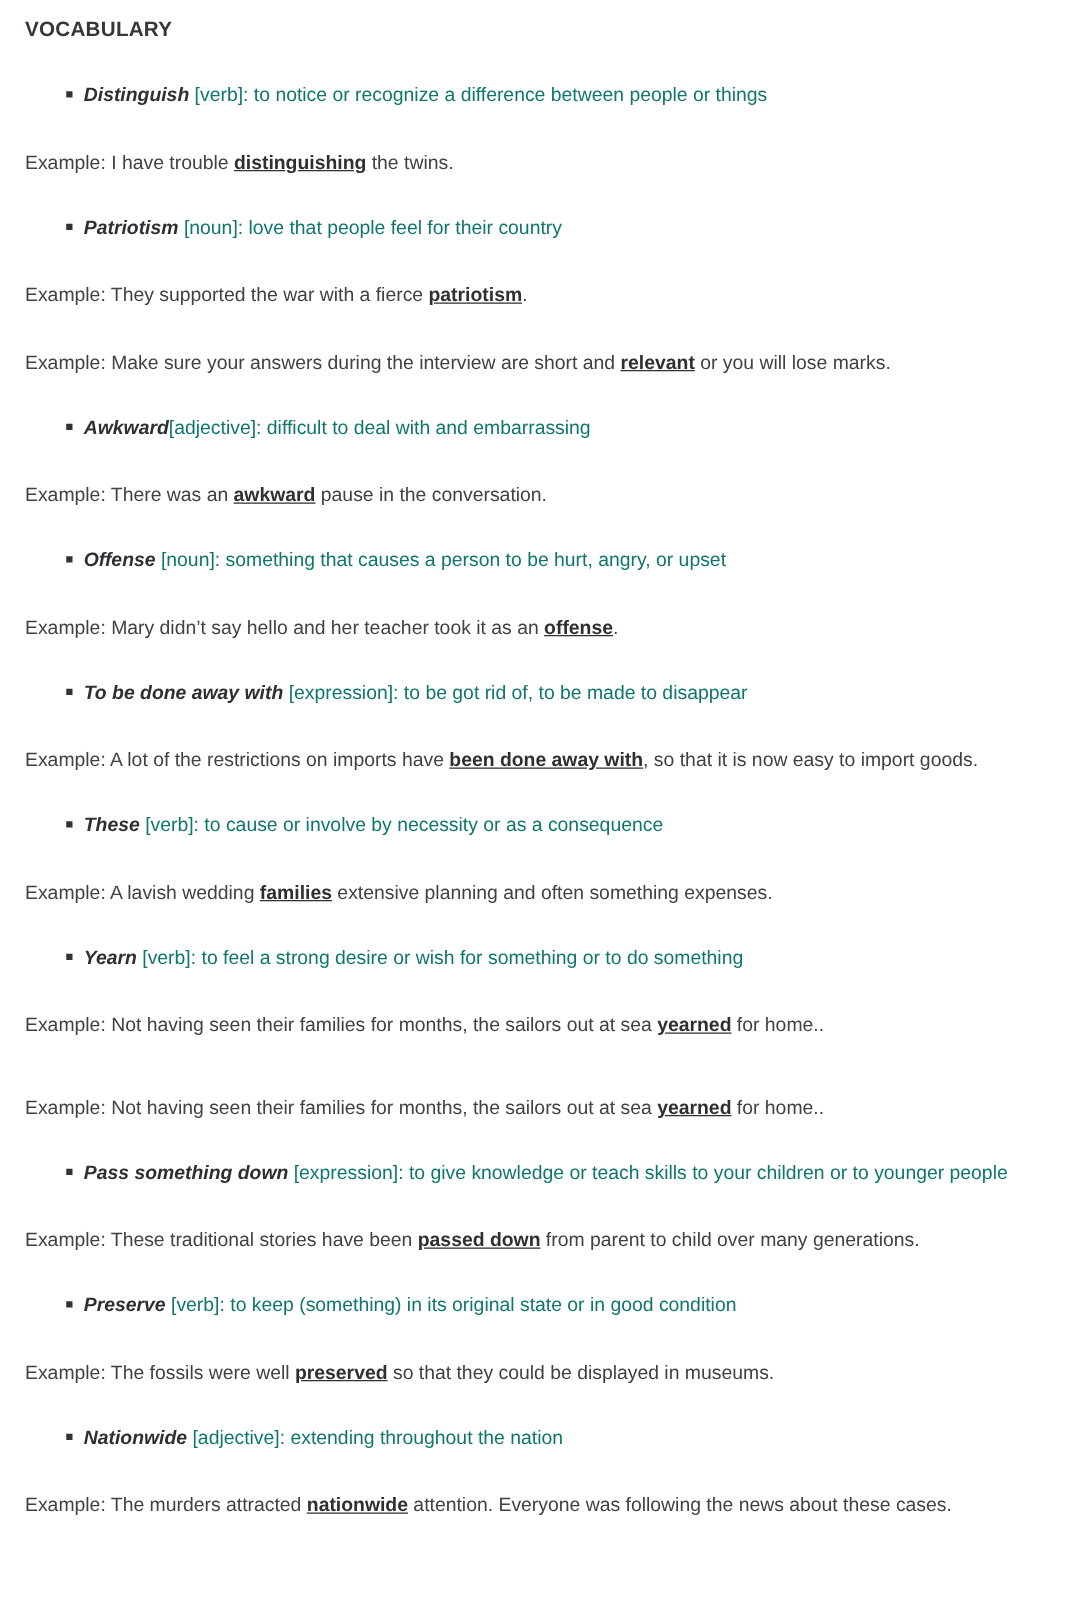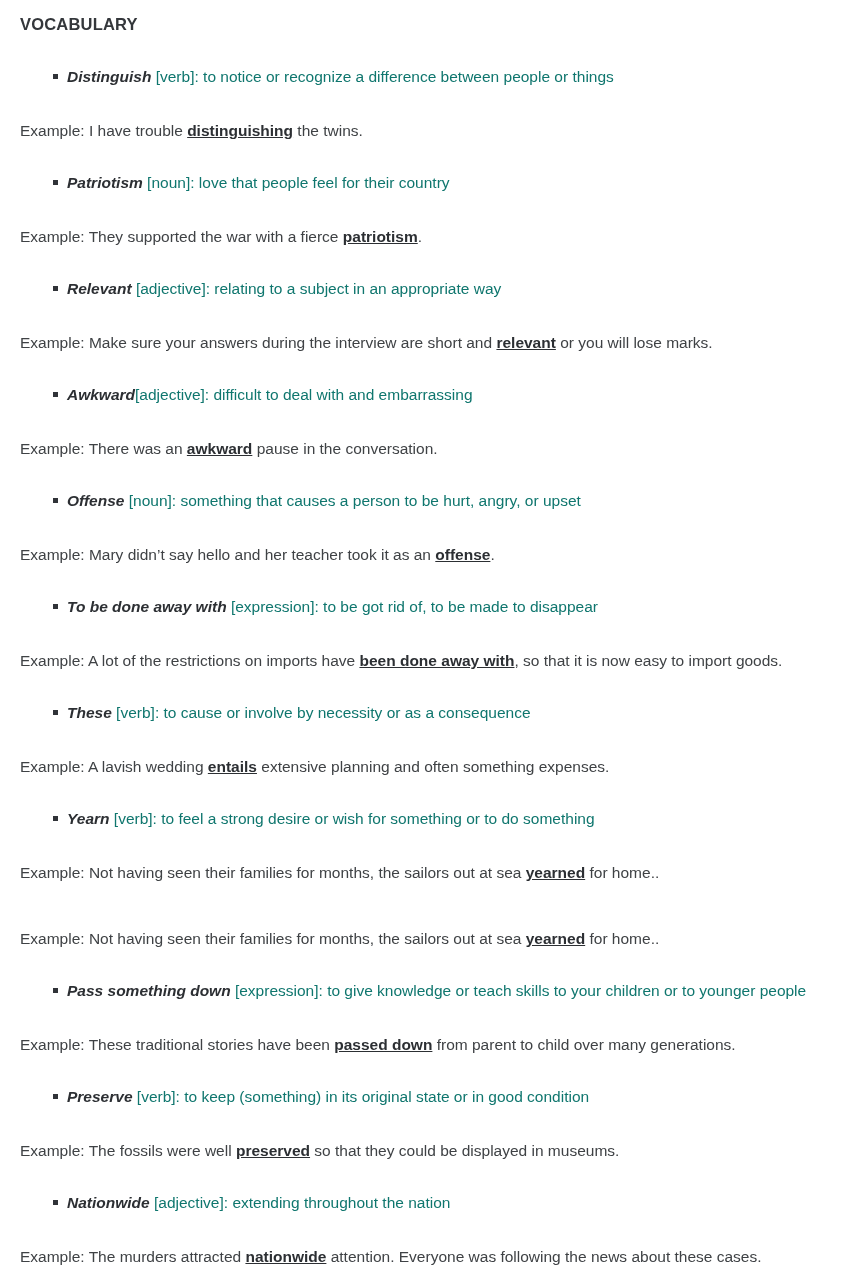--- a/index.html
+++ b/index.html
@@ -77,23 +77,20 @@
   </section>
 
   <section>
     <div class="term-line">
       <span class="bullet"></span><span class="term">Patriotism</span><span class="definition"> [noun]: love that people feel for their country</span>
     </div>
     <p class="example"><span>Example: They supported the war with a fierce </span><strong>patriotism</strong><span>.</span></p>
   </section>
 
   <section>
-    <div class="term-line">
-      <span class="bullet"></span><span class="term">Relevant</span><span class="definition"> [adjective]: relating to a subject in an appropriate way</span>
-    </div>
     <p class="example"><span>Example: Make sure your answers during the interview are short and </span><strong>relevant</strong><span> or you will lose marks.</span></p>
   </section>
 
   <section>
     <div class="term-line">
       <span class="bullet"></span><span class="term">Awkward</span><span class="definition">[adjective]: difficult to deal with and embarrassing</span>
     </div>
     <p class="example"><span>Example: There was an </span><strong>awkward</strong><span> pause in the conversation.</span></p>
   </section>
 
@@ -108,21 +105,21 @@
     <div class="term-line">
       <span class="bullet"></span><span class="term">To be done away with</span><span class="definition"> [expression]: to be got rid of, to be made to disappear</span>
     </div>
     <p class="example"><span>Example: A lot of the restrictions on imports have </span><strong>been done away with</strong><span>, so that it is now easy to import goods.</span></p>
   </section>
 
   <section>
     <div class="term-line">
       <span class="bullet"></span><span class="term">These</span><span class="definition"> [verb]: to cause or involve by necessity or as a consequence</span>
     </div>
-    <p class="example"><span>Example: A lavish wedding </span><strong>entails</strong><span> extensive planning and often something expenses.</span></p>
+    <p class="example"><span>Example: A lavish wedding </span><strong>families</strong><span> extensive planning and often something expenses.</span></p>
   </section>
 
   <section>
     <div class="term-line">
       <span class="bullet"></span><span class="term">Yearn</span><span class="definition"> [verb]: to feel a strong desire or wish for something or to do something</span>
     </div>
     <p class="example"><span>Example: Not having seen their families for months, the sailors out at sea </span><strong>yearned</strong><span> for home..</span></p>
     <p class="example extra-gap"><span>Example: Not having seen their families for months, the sailors out at sea </span><strong>yearned</strong><span> for home..</span></p>
   </section>
 

